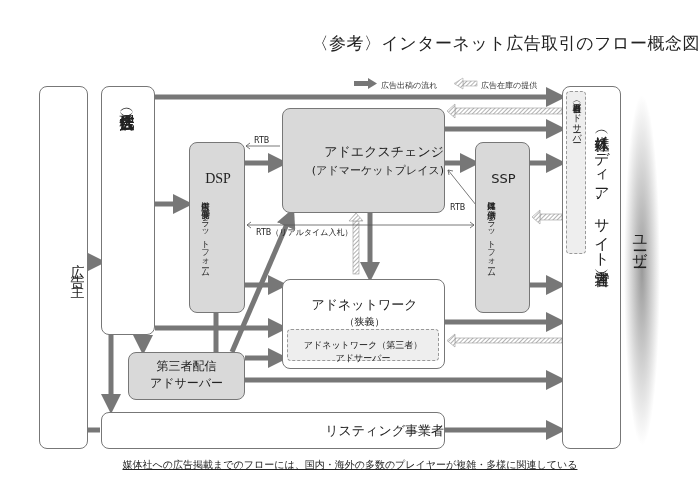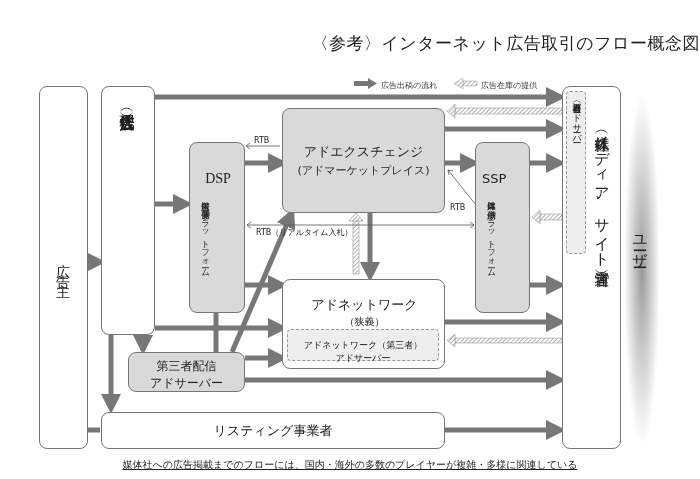--- a/index.html
+++ b/index.html
@@ -3,21 +3,21 @@
 <meta charset="utf-8">
 <style>
   html,body{margin:0;padding:0;background:#fff;}
   body{width:700px;height:479px;position:relative;overflow:hidden;font-family:"DejaVu Sans","Liberation Sans",sans-serif;color:#222;}
   .title{position:absolute;left:0;width:700px;top:32px;text-align:right;font-size:17px;letter-spacing:0.5px;color:#222;}
   .legend{position:absolute;top:80px;font-size:8px;color:#333;}
   .box{position:absolute;border:1.5px solid #777;border-radius:8px;background:#fff;box-sizing:border-box;}
   .gray{background:#d9d9d9;}
   .vtext{writing-mode:vertical-rl;text-orientation:upright;position:absolute;}
   svg.arrows{position:absolute;left:0;top:0;}
-  .center{display:flex;flex-direction:column;align-items:center;justify-content:center;}
+  .center{display:flex;flex-direction:column;align-items:flex-end;justify-content:center;}
   .dashed{border:1px dashed #999;border-radius:4px;background:#eee;position:absolute;box-sizing:border-box;}
   .rtb{position:absolute;font-size:8px;color:#222;}
   .footer{position:absolute;left:0;width:700px;top:458px;text-align:center;font-size:10px;color:#222;text-decoration:underline;}
   .user-glow{position:absolute;left:612px;top:95px;width:60px;height:350px;background:radial-gradient(ellipse 18px 175px at 50% 50%, #9a9a9a 0%, #c8c8c8 45%, rgba(255,255,255,0) 100%);}
 </style>
 </head>
 <body>
 
 <div class="title">〈参考〉インターネット広告取引のフロー概念図</div>
 
@@ -142,39 +142,39 @@
   <div style="position:absolute;left:0;width:56px;top:28px;text-align:center;font-size:14px;font-family:Liberation Serif, serif;">DSP</div>
   <div class="vtext" style="left:9px;top:52px;font-size:8.5px;line-height:14px;height:110px;">広告主向け（需要側）プラットフォーム</div>
 </div>
 
 <div class="box gray center" style="left:282px;top:108px;width:163px;height:105px;">
   <div style="font-size:13px;">アドエクスチェンジ</div>
   <div style="font-size:11px;margin-top:2px;">(アドマーケットプレイス)</div>
 </div>
 
 <div class="box gray" style="left:475px;top:142px;width:55px;height:171px;">
-  <div style="position:absolute;left:6px;width:55px;top:28px;font-size:13px;">SSP</div>
+  <div style="position:absolute;left:0;width:55px;top:28px;text-align:center;font-size:13px;">SSP</div>
   <div class="vtext" style="left:9px;top:52px;font-size:8.5px;line-height:14px;height:110px;">媒体向け（供給側）プラットフォーム</div>
 </div>
 
 <div class="box" style="left:562px;top:86px;width:59px;height:363px;">
   <div class="dashed" style="left:3px;top:4px;width:20px;height:163px;">
     <div class="vtext" style="left:3px;top:5px;font-size:9px;">自社（当事者）アドサーバー</div>
   </div>
   <div class="vtext" style="left:27px;top:38px;font-size:15px;line-height:24px;">媒体社（メディア、サイト運営者）</div>
 </div>
 
 <div class="box" style="left:282px;top:279px;width:163px;height:90px;font-family:Liberation Mono, monospace;">
   <div style="position:absolute;left:0;width:163px;top:16px;text-align:center;font-size:13px;">アドネットワーク</div>
   <div style="position:absolute;left:0;width:163px;top:35px;text-align:center;font-size:10px;">（狭義）</div>
   <div class="dashed" style="left:4px;top:49px;width:152px;height:32px;text-align:center;font-size:9px;white-space:pre-line;padding-top:9px;">アドネットワーク（第三者）
 アドサーバー</div>
 </div>
 
-<div class="box gray" style="left:128px;top:352px;width:117px;height:40px;text-align:center;font-size:12px;white-space:pre-line;padding-top:5px;line-height:17px;">第三者配信
+<div class="box gray" style="left:128px;top:352px;width:117px;height:48px;text-align:center;font-size:12px;white-space:pre-line;padding-top:5px;line-height:17px;">第三者配信
 アドサーバー</div>
 
 <div class="box center" style="left:101px;top:412px;width:344px;height:37px;font-size:13px;">
   <span>リスティング事業者</span>
 </div>
 
 <div class="rtb" style="left:254px;top:136px;">RTB</div>
 <div class="rtb" style="left:450px;top:203px;">RTB</div>
 <div class="rtb" style="left:256px;top:227px;">RTB（リアルタイム入札）</div>
 

